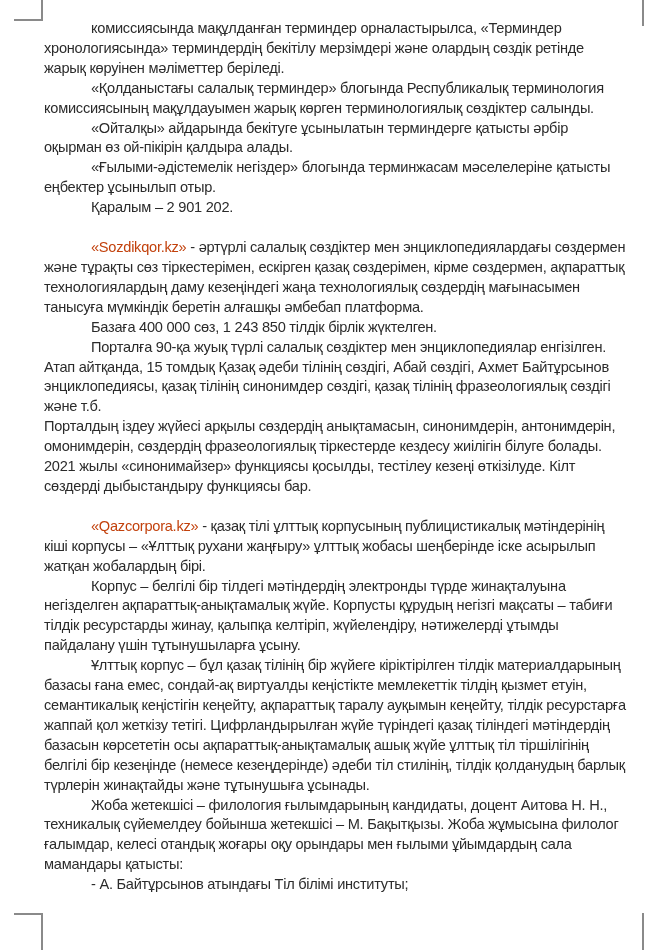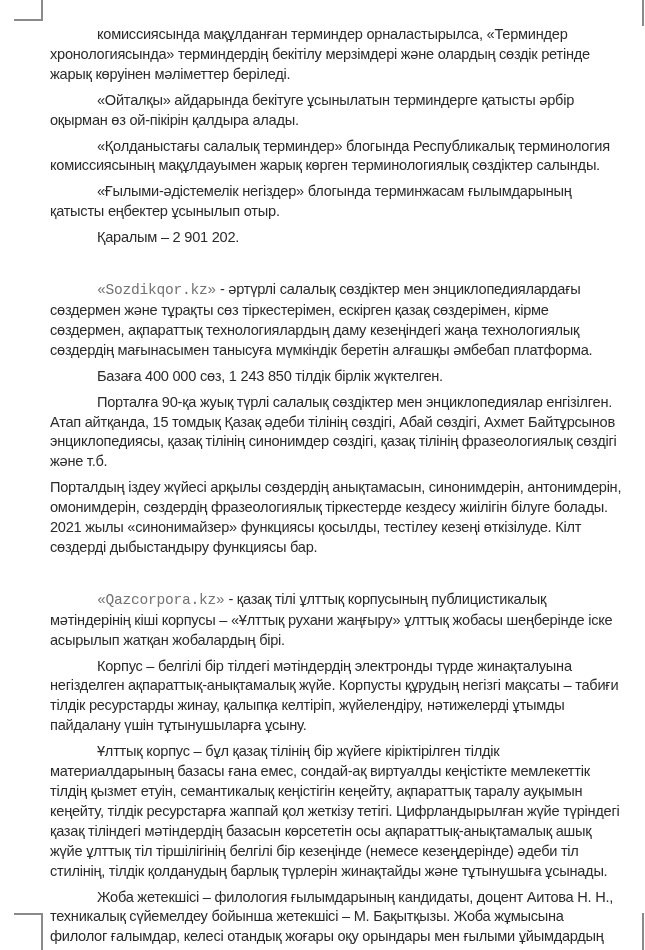--- a/index.html
+++ b/index.html
@@ -2,42 +2,42 @@
 <html><head>
 <meta charset="utf-8">
 <style>
   html, body { margin:0; padding:0; }
   body {
     width:645px; height:950px; background:#ffffff; position:relative; overflow:hidden;
     font-family:"Liberation Sans", "DejaVu Sans", sans-serif; color:#2b2b2b;
   }
   .crop { position:absolute; background:#8a8a8a; }
   .page { position:absolute; left:44px; top:19px; width:584px; font-size:14.6px; line-height:19.9px; letter-spacing:-0.25px; }
-  .p { margin:6px; text-align:left; }
+  .p { margin:0; text-align:left; }
   .ind { text-indent:47px; }
   .gap { height:20px; }
-  .link { color:#737373;font-family:Liberation Mono, monospace; }
+  .link { color:#c2410c; }
   .list { margin:0; padding:0; list-style:none; }
   .list li { padding-left:47px; }
 </style>
 </head>
 <body>
 
 <div class="crop" style="left:41px;top:0;width:2px;height:21px;"></div>
 <div class="crop" style="left:14px;top:19px;width:29px;height:2px;"></div>
 <div class="crop" style="left:642px;top:0;width:2px;height:26px;"></div>
 <div class="crop" style="left:14px;top:913px;width:29px;height:2px;"></div>
 <div class="crop" style="left:41px;top:913px;width:2px;height:37px;"></div>
 <div class="crop" style="left:642px;top:913px;width:2px;height:37px;"></div>
 
 <div class="page">
   <p class="p ind">комиссиясында мақұлданған терминдер орналастырылса, «Терминдер хронологиясында» терминдердің бекітілу мерзімдері және олардың сөздік ретінде жарық көруінен мәліметтер беріледі.</p>
+  <p class="p ind">«Қолданыстағы салалық терминдер» блогында Республикалық терминология комиссиясының мақұлдауымен жарық көрген терминологиялық сөздіктер салынды.</p>
   <p class="p ind">«Ойталқы» айдарында бекітуге ұсынылатын терминдерге қатысты әрбір оқырман өз ой-пікірін қалдыра алады.</p>
-  <p class="p ind">«Қолданыстағы салалық терминдер» блогында Республикалық терминология комиссиясының мақұлдауымен жарық көрген терминологиялық сөздіктер салынды.</p>
-  <p class="p ind">«Ғылыми-әдістемелік негіздер» блогында терминжасам ғылымдарының қатысты еңбектер ұсынылып отыр.</p>
+  <p class="p ind">«Ғылыми-әдістемелік негіздер» блогында терминжасам мәселелеріне қатысты еңбектер ұсынылып отыр.</p>
   <p class="p ind">Қаралым – 2 901 202.</p>
 
   <div class="gap"></div>
 
   <p class="p ind"><span class="link">«Sozdikqor.kz»</span><span> - әртүрлі салалық сөздіктер мен энциклопедиялардағы сөздермен және тұрақты сөз тіркестерімен, ескірген қазақ сөздерімен, кірме сөздермен, ақпараттық технологиялардың даму кезеңіндегі жаңа технологиялық сөздердің мағынасымен танысуға мүмкіндік беретін алғашқы әмбебап платформа.</span></p>
   <p class="p ind">Базаға 400 000 сөз, 1 243 850 тілдік бірлік жүктелген.</p>
   <p class="p ind">Порталға 90-қа жуық түрлі салалық сөздіктер мен энциклопедиялар енгізілген. Атап айтқанда, 15 томдық Қазақ әдеби тілінің сөздігі, Абай сөздігі, Ахмет Байтұрсынов энциклопедиясы, қазақ тілінің синонимдер сөздігі, қазақ тілінің фразеологиялық сөздігі және т.б.</p>
   <p class="p">Порталдың іздеу жүйесі арқылы сөздердің анықтамасын, синонимдерін, антонимдерін, омонимдерін, сөздердің фразеологиялық тіркестерде кездесу жиілігін білуге болады. 2021 жылы «синонимайзер» функциясы қосылды, тестілеу кезеңі өткізілуде. Кілт сөздерді дыбыстандыру функциясы бар.</p>
 
   <div class="gap"></div>

